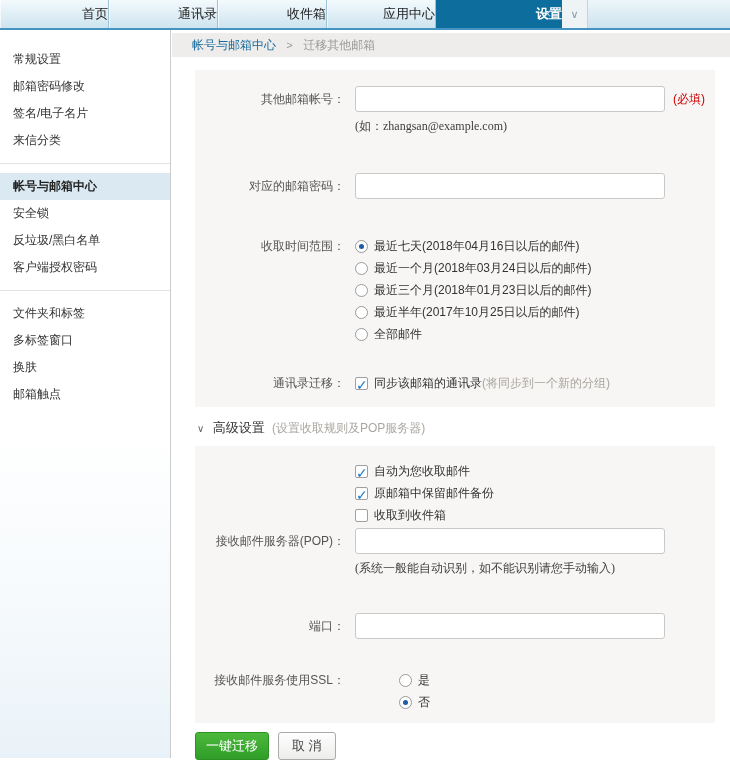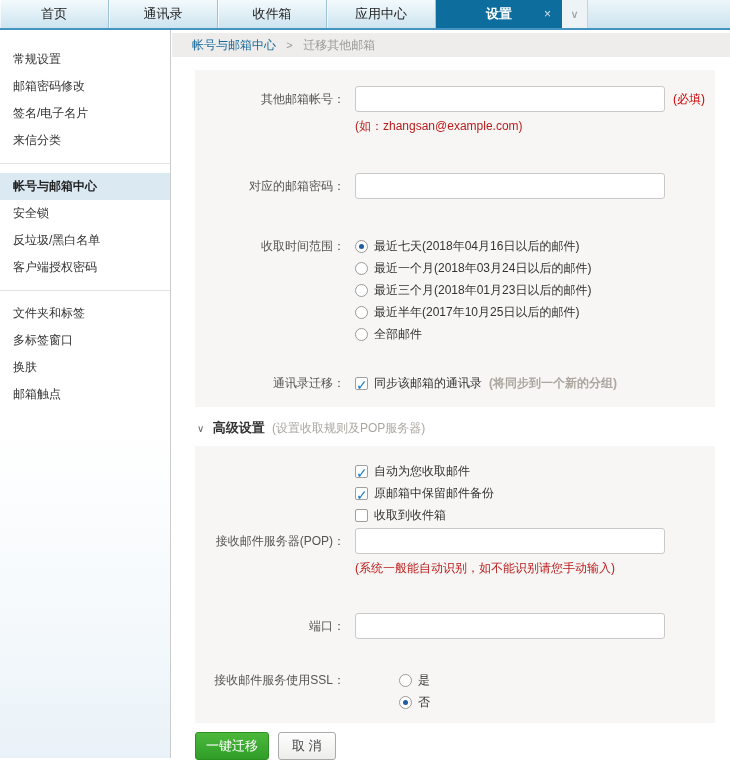--- a/index.html
+++ b/index.html
@@ -5,21 +5,21 @@
   * { box-sizing: border-box; margin: 0; padding: 0; }
   html,body { width:730px; height:770px; overflow:hidden; }
   body {
     font-family:"Liberation Sans","DejaVu Sans",sans-serif;
     background:#fff; position:relative; font-size:12px; color:#333;
   }
 
   
   .tabbar { height:30px; display:flex; background:linear-gradient(#edf6fa,#cce3ef); border-bottom:2px solid #4493c1; }
   .tab {
-    width:109px; text-align:center; line-height:28px; font-size:13px; color:#222;
+    width:109px; text-align:right; line-height:28px; font-size:13px; color:#222;
     background:linear-gradient(#f3fafc,#cde4f0); border-right:1px solid #9fc3d6;
     box-shadow:inset 1px 0 0 rgba(255,255,255,.65); cursor:pointer; flex-shrink:0;
   }
   .tab.active {
     width:126px; background:#0d6d9c; color:#fff; font-weight:bold;
     position:relative; border-right:none; box-shadow:none;
   }
   .tab.active .close {
     position:absolute; right:11px; top:0; font-weight:normal; font-size:12px; color:#cfe3ee; cursor:pointer;
   }
@@ -52,21 +52,21 @@
   .panel2 { padding:14px 0 10px; }
 
   .frow { display:flex; align-items:flex-start; }
   .flabel { width:150px; text-align:right; color:#555; line-height:26px; flex-shrink:0; }
   .fctrl { margin-left:10px; }
   input.text {
     width:310px; height:26px; border:1px solid #c9c9c9; border-radius:3px;
     background:#fff; padding:0 5px; font-size:12px; font-family:inherit; color:#333;
   }
   .required { color:#c00; margin-left:8px; line-height:26px; }
-  .hint { color:#b91c1c; margin:6px 0 0 160px; }
+  .hint { color:#404040; margin:6px 0 0 160px;font-family:Liberation Serif, serif; }
 
   .mt-pass { margin-top:38px; }
   .mt-time { margin-top:36px; }
   .mt-contacts { margin-top:27px; }
   .mt-pop { margin-top:2px; }
   .mt-port { margin-top:36px; }
   .mt-ssl { margin-top:30px;gap:44px; }
 
   .opt { display:flex; align-items:center; line-height:22px; cursor:pointer; }
   .radio {
@@ -78,26 +78,26 @@
     border-radius:50%; background:#1d5ca6;
   }
   .checkbox {
     width:13px; height:13px; border:1px solid #9f9f9f; border-radius:2px;
     background:#fff; margin-right:6px; position:relative; flex-shrink:0;
   }
   .checkbox.on::after {
     content:"\2713"; position:absolute; top:-4px; left:0px;
     font-size:14px; font-weight:bold; color:#1778c6;
   }
-  .note { color:#aba69f; margin-left:7px;font-weight:bold; }
+  .note { color:#aba69f; margin-left:0; }
   .opts-indent { margin-left:160px; }
 
   .adv-header { margin:12px 0 9px 2px; }
   .adv-chevron { color:#666; font-size:10px; margin-right:5px; cursor:pointer; }
-  .adv-title { font-size:13px; font-weight:bold; color:#333; }
+  .adv-title { font-size:13px; font-weight:normal; color:#333; }
   .adv-sub { color:#aba69f; margin-left:4px; }
 
   .btnrow { display:flex; margin-top:9px; }
   .btn-green {
     width:74px; height:28px; border:1px solid #2b9222; border-radius:3px;
     background:linear-gradient(#4cb93c,#2f9d28); color:#fff; font-size:13px;
     font-family:inherit; cursor:pointer;
   }
   .btn-cancel {
     height:28px; margin-left:9px; padding:0 13px; border:1px solid #aaa; border-radius:3px;

